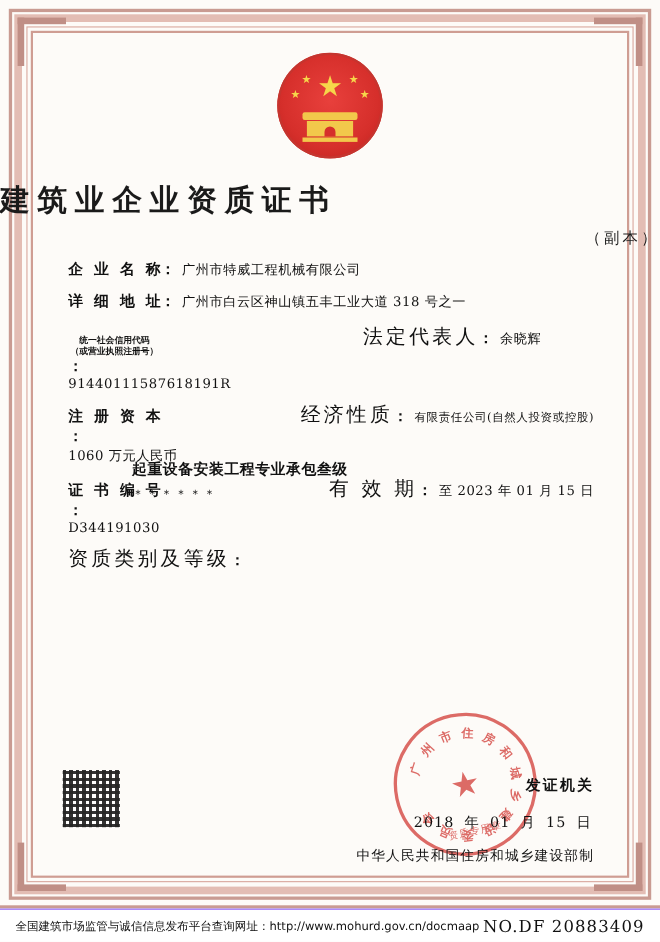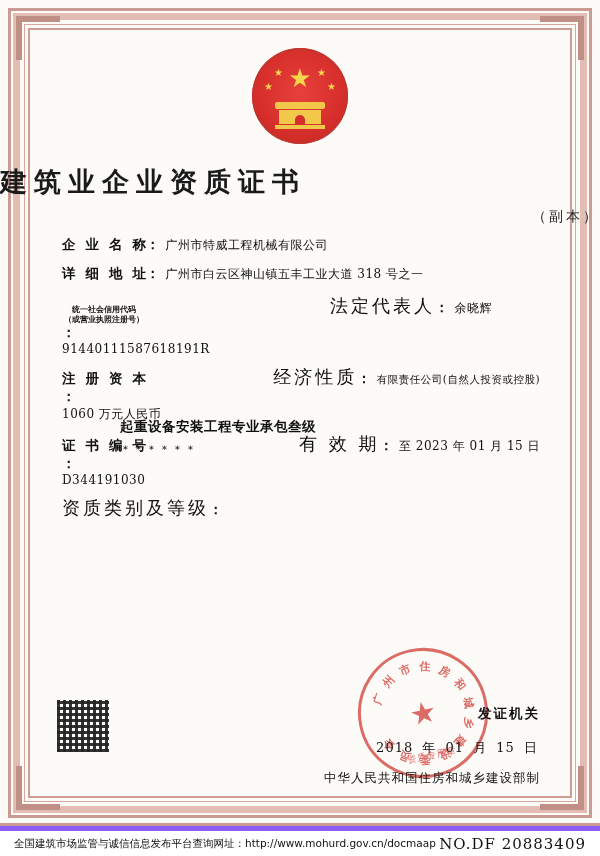--- a/index.html
+++ b/index.html
@@ -354,21 +354,21 @@
   }
 
   
   .footer {
     position: absolute;
     left: 0;
     right: 0;
     bottom: 0;
     height: 30px;
     background: #ffffff;
-    border-top: 5px solid #8b5cf6;
+    border-top: 1px solid #8b5cf6;
     display: flex;
     align-items: center;
     justify-content: space-between;
     padding: 0 14px;
     box-sizing: border-box;
     font-family: "DejaVu Sans", sans-serif;
   }
   .footer-left {
     font-size: 10.5px;
     color: #111;

